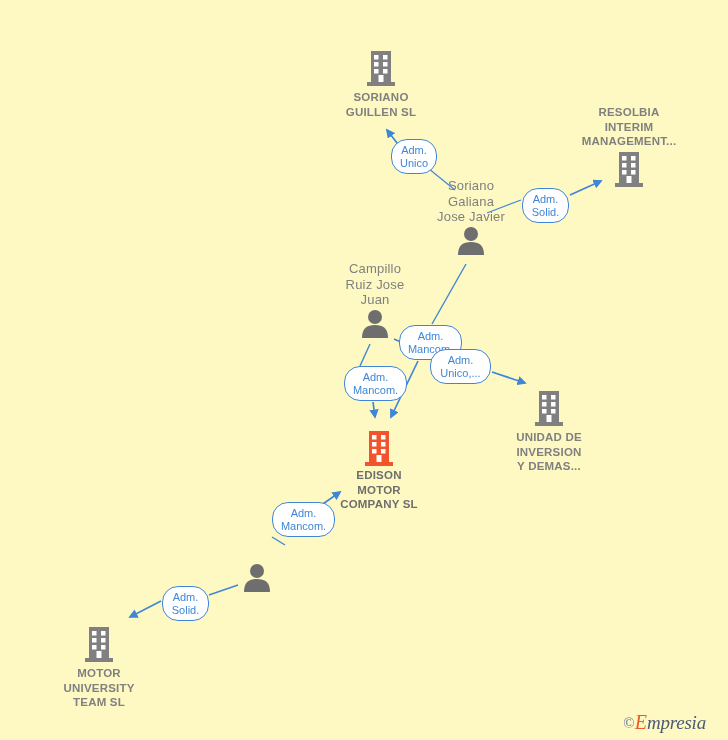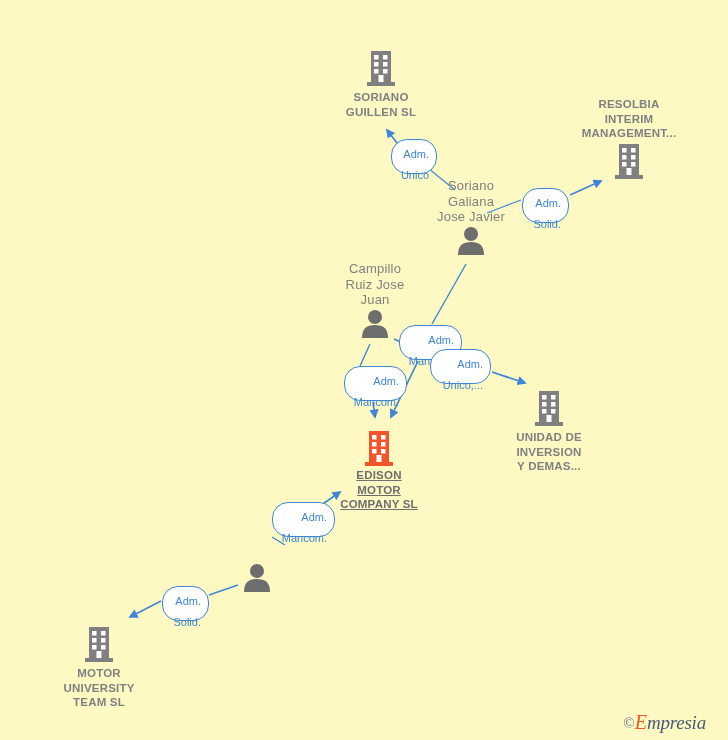--- a/index.html
+++ b/index.html
@@ -39,40 +39,39 @@
     display: block;
     font-size: 11.5px;
     font-weight: bold;
     color: #808080;
     line-height: 14.5px;
     letter-spacing: 0.2px;
     white-space: pre-line;
   }
   .node.company-main .node-label {
     color: #6e6e6e;
-    text-decoration: underline;
   }
   .node.person .node-label {
     font-weight: normal;
     font-size: 13px;
     color: #808080;
     line-height: 15.5px;
   }
   .node.company .node-label {
     margin-top: 2px;
   }
   .label-box {
     position: absolute;
     border: 1.4px solid #3f87d6;
     border-radius: 16px;
     background: #ffffff;
     color: #3f87d6;
     font-size: 11px;
-    line-height: 21px;
-    text-align: right;
+    line-height: 13px;
+    text-align: center;
     padding: 4px 7px 5px 7px;
     white-space: pre-line;
     box-sizing: border-box;
   }
   .watermark {
     position: absolute;
     right: 22px;
     bottom: 6px;
     font-size: 17px;
     color: #4a5a78;
@@ -155,21 +154,21 @@
         <rect x="19" y="14" width="4.5" height="4.5" fill="#ffffff"></rect>
         <rect x="10" y="21" width="4.5" height="4.5" fill="#ffffff"></rect>
         <rect x="19" y="21" width="4.5" height="4.5" fill="#ffffff"></rect>
         <rect x="14.5" y="27" width="5" height="7" fill="#ffffff"></rect>
       </svg>
     </span>
     <span class="node-label">SORIANO
 GUILLEN  SL</span>
   </div>
 
-  <div class="node company" style="left:629px; top:95px;">
+  <div class="node company" style="left:629px; top:103px;">
     <span class="node-label">RESOLBIA
 INTERIM
 MANAGEMENT...</span>
     <span class="icon-wrap">
       <svg width="34" height="40" viewBox="0 0 34 40" aria-hidden="true">
         <rect x="7" y="3" width="20" height="31" fill="#808080"></rect>
         <rect x="3" y="34" width="28" height="4" fill="#808080"></rect>
         <rect x="10" y="7" width="4.5" height="4.5" fill="#ffffff"></rect>
         <rect x="19" y="7" width="4.5" height="4.5" fill="#ffffff"></rect>
         <rect x="10" y="14" width="4.5" height="4.5" fill="#ffffff"></rect>

